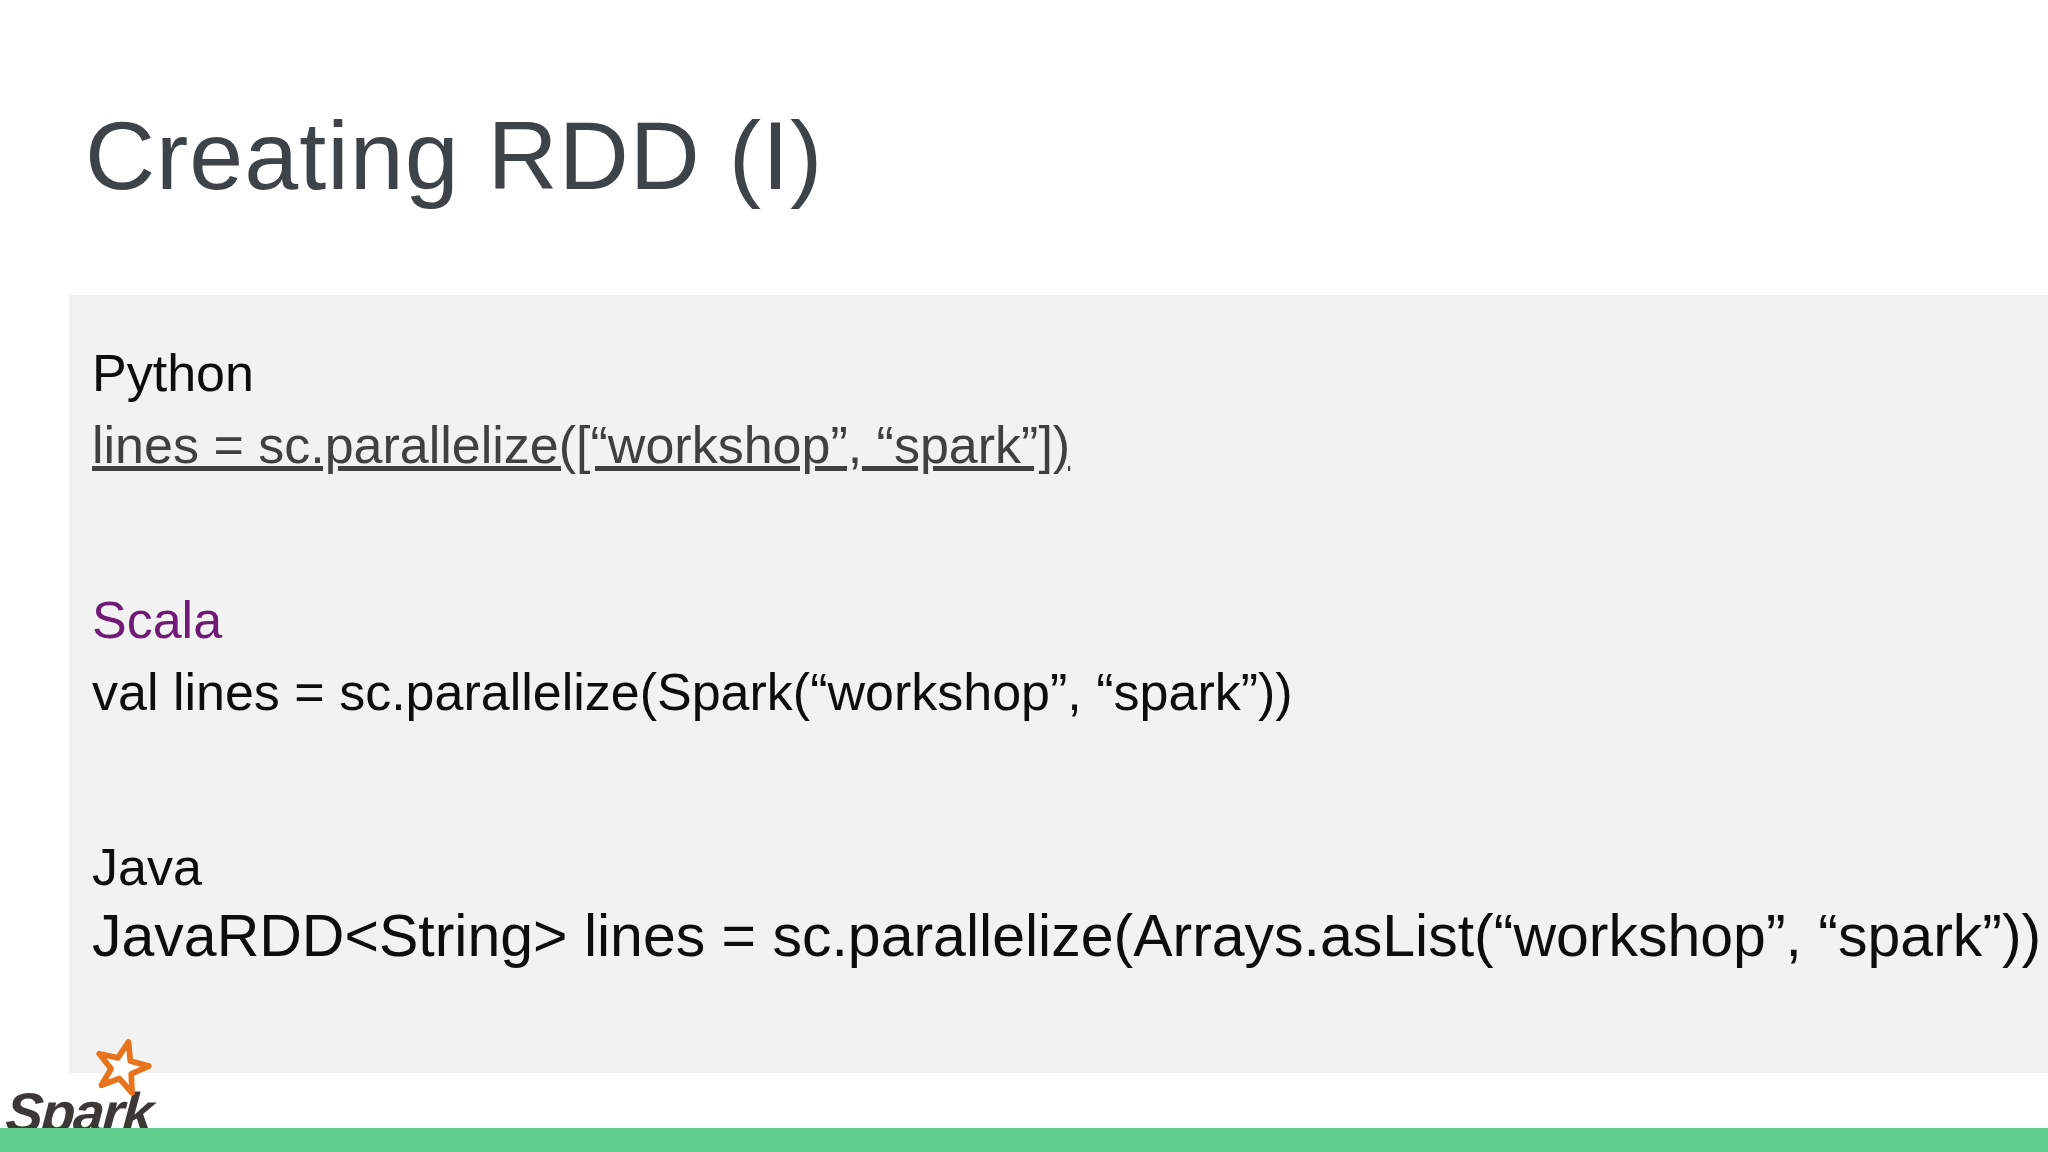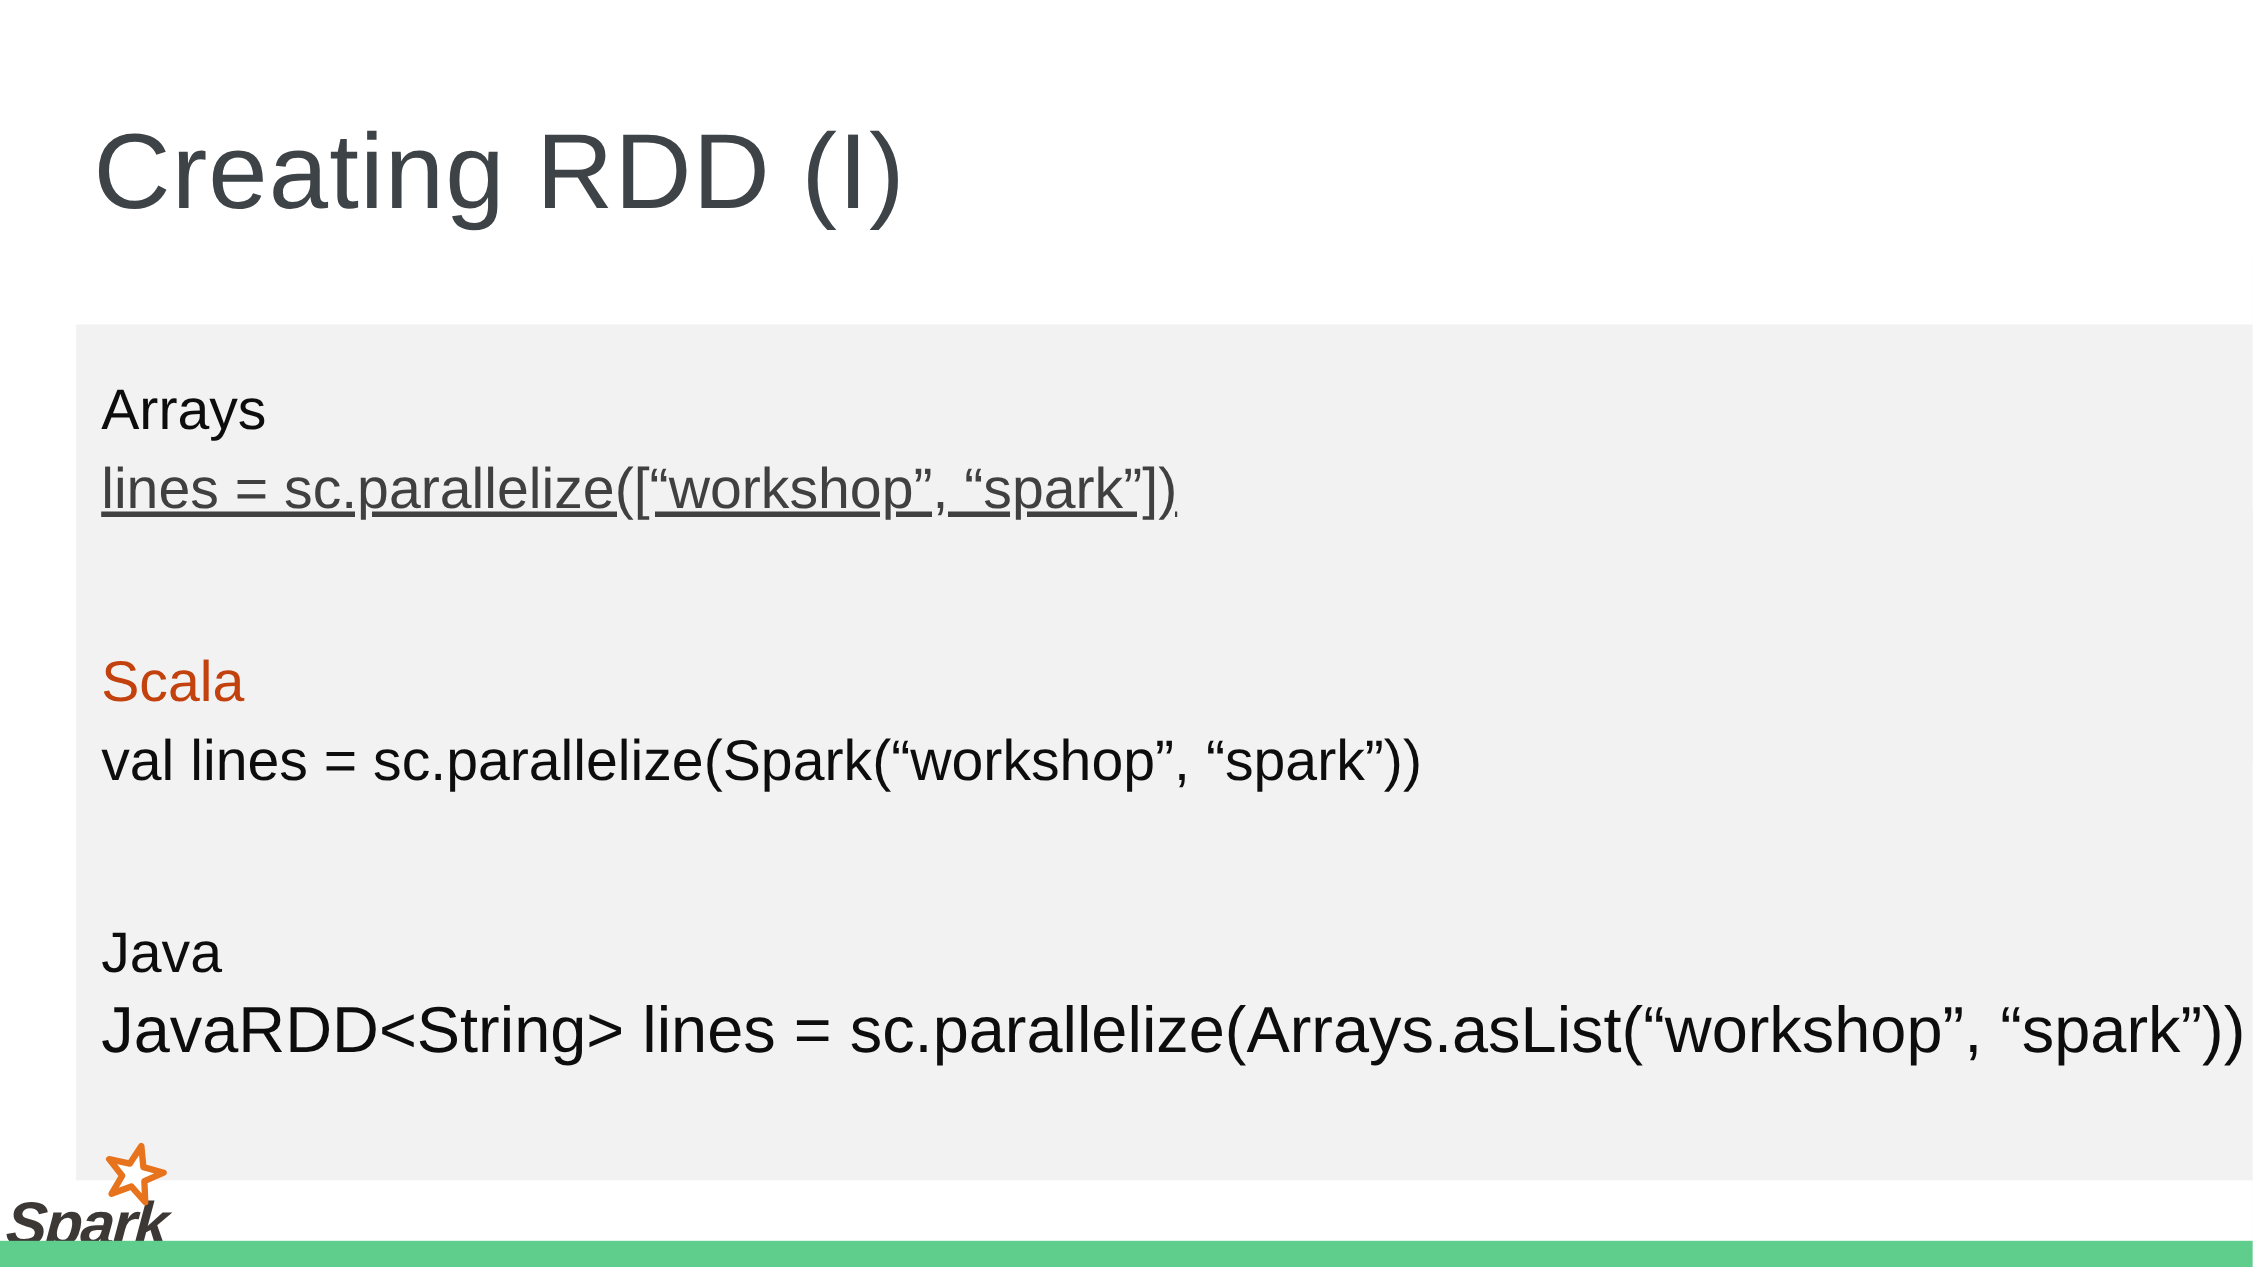--- a/index.html
+++ b/index.html
@@ -88,26 +88,26 @@
 </head>
 <body>
 
 <div class="slide">
 
   <h1 class="slide-title" style="color: rgb(61, 67, 71);">Creating RDD (I)</h1>
 
   <div class="code-panel" style="background: rgb(242, 242, 243);">
 
     <div class="code-section python">
-      <div class="lang-label" style="color: rgb(13, 13, 13);">Arrays</div>
+      <div class="lang-label" style="color: rgb(13, 13, 13);">Python</div>
       <div class="code-line" style="color: #404040; text-decoration: underline;">lines = sc.parallelize([“workshop”, “spark”])</div>
     </div>
 
     <div class="code-section scala">
-      <div class="lang-label" style="color: #c2410c;">Scala</div>
+      <div class="lang-label" style="color: #701a75;">Scala</div>
       <div class="code-line" style="color: rgb(13, 13, 13);">val lines = sc.parallelize(Spark(“workshop”, “spark”))</div>
     </div>
 
     <div class="code-section java">
       <div class="lang-label" style="color: rgb(13, 13, 13);">Java</div>
       <div class="code-line" style="color: rgb(13, 13, 13);">JavaRDD&lt;String&gt; lines = sc.parallelize(Arrays.asList(“workshop”, “spark”))</div>
     </div>
 
   </div>
 

